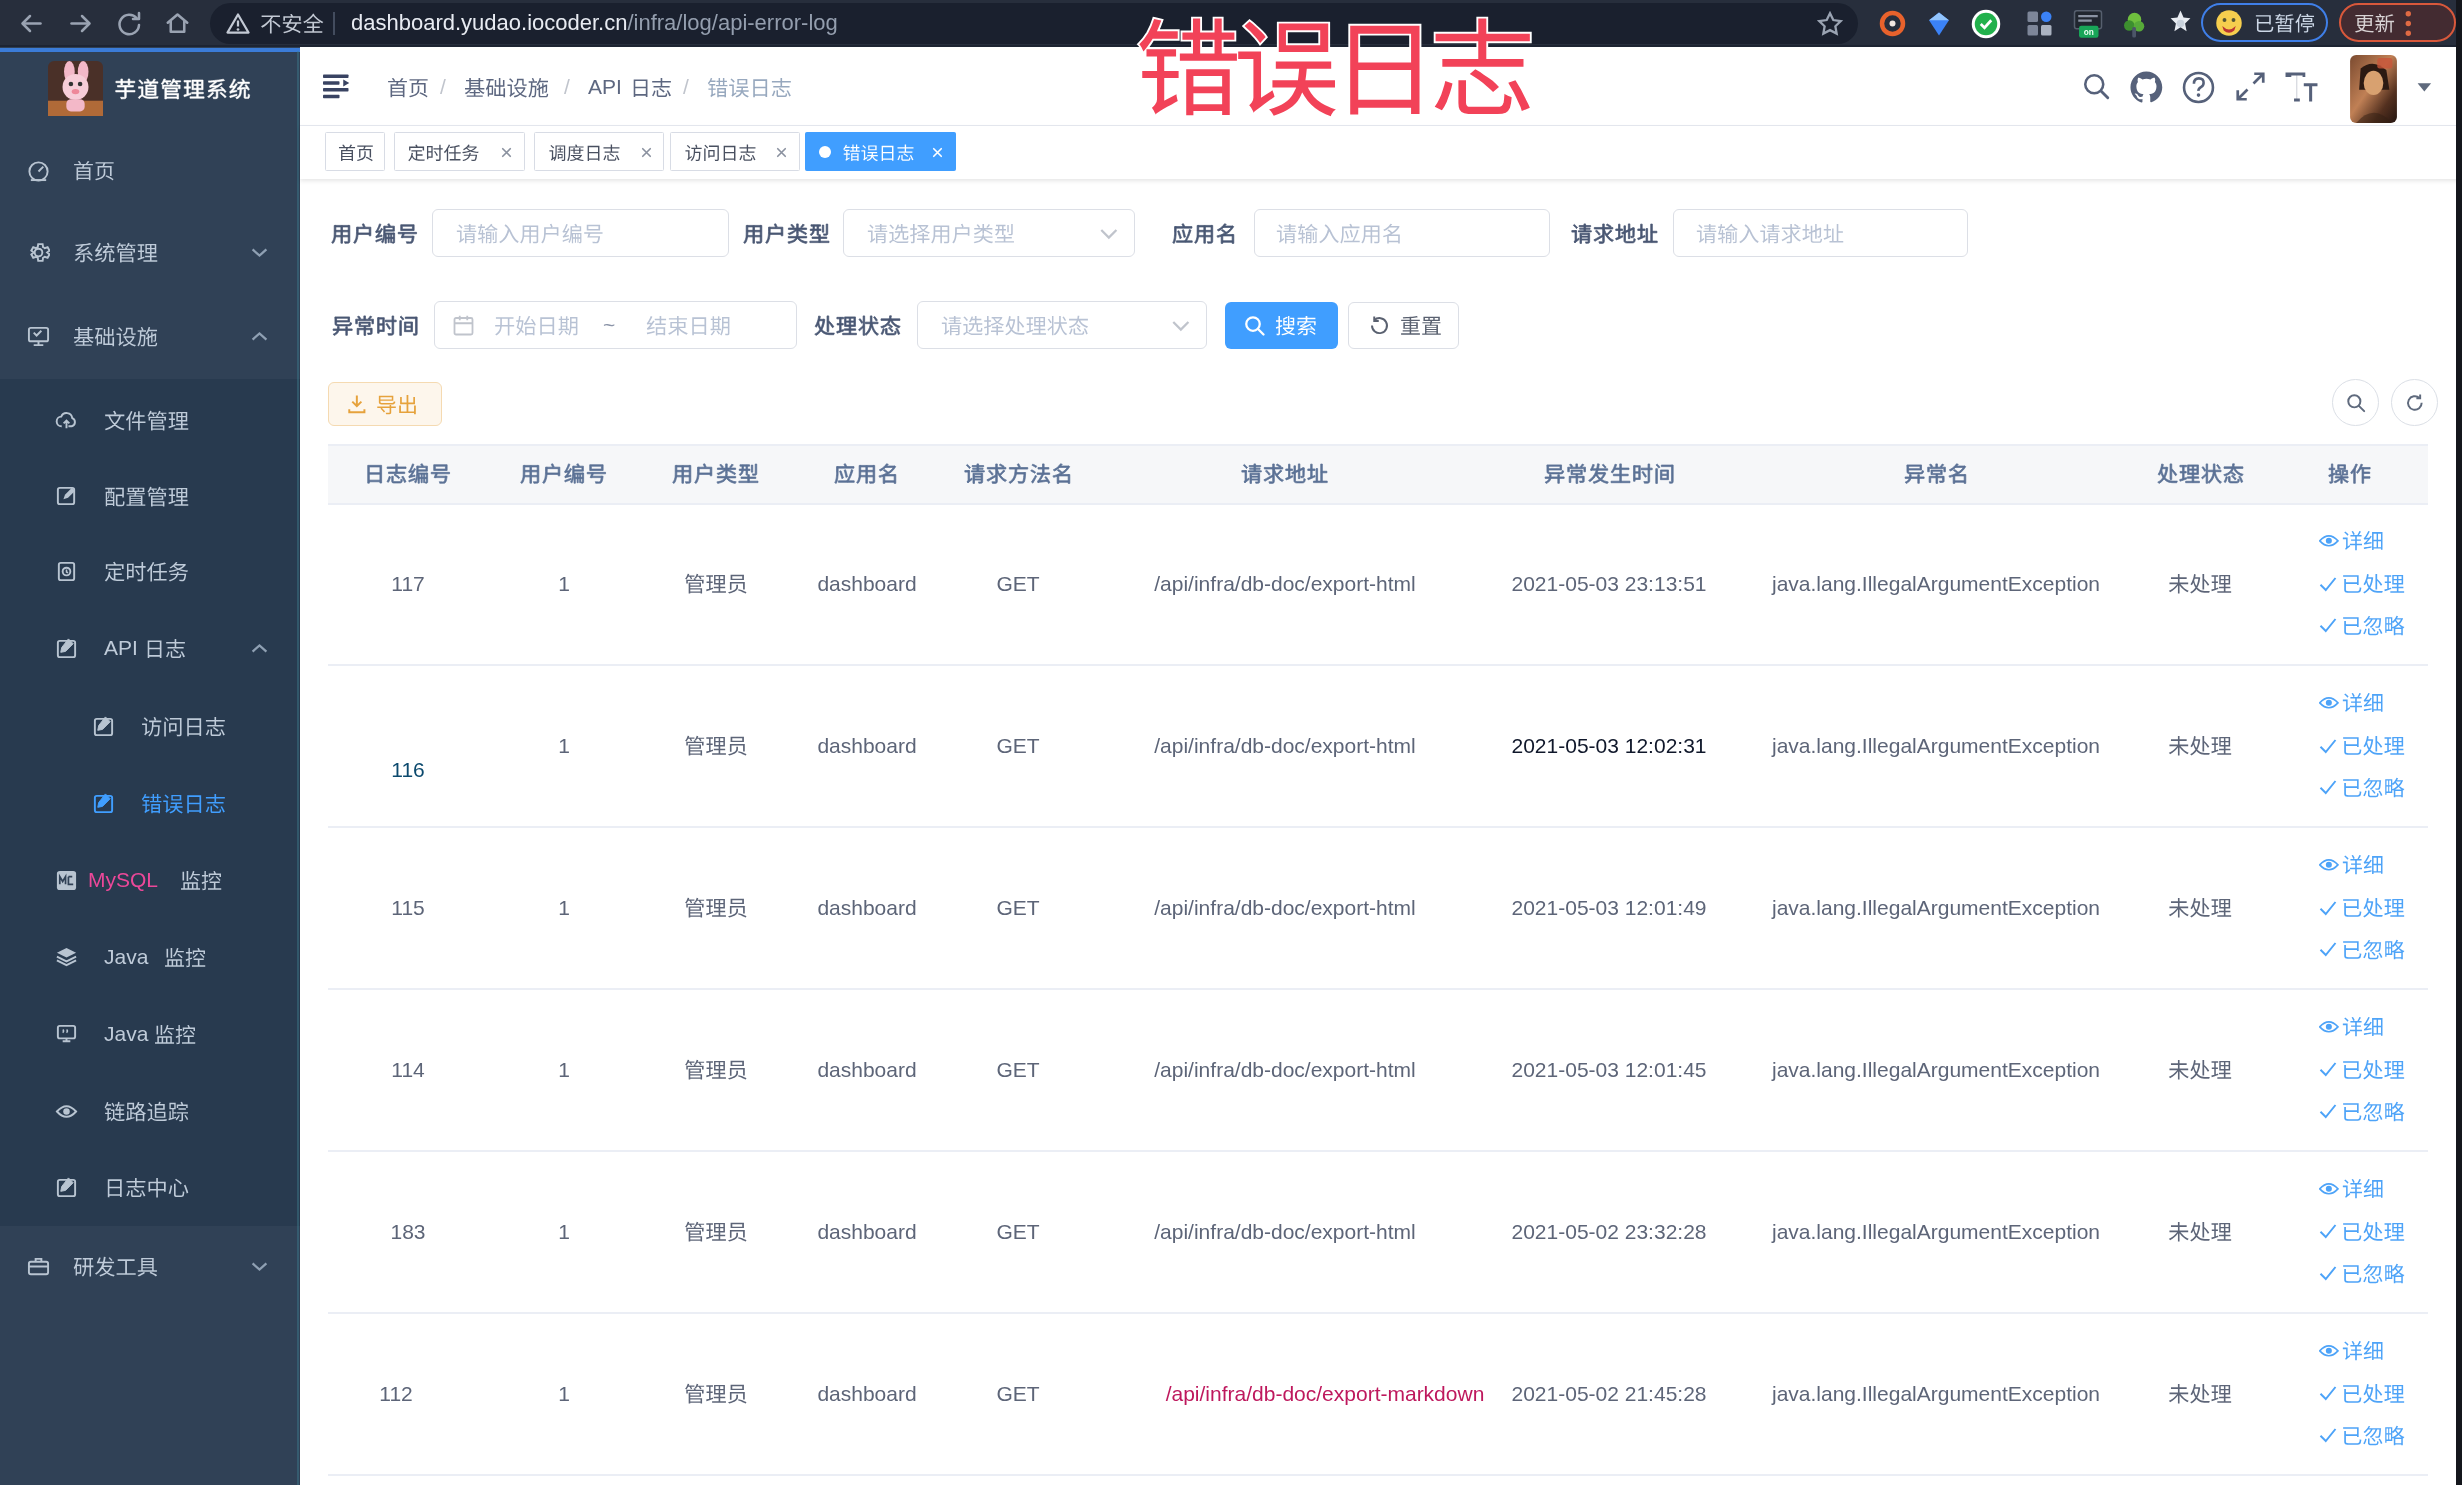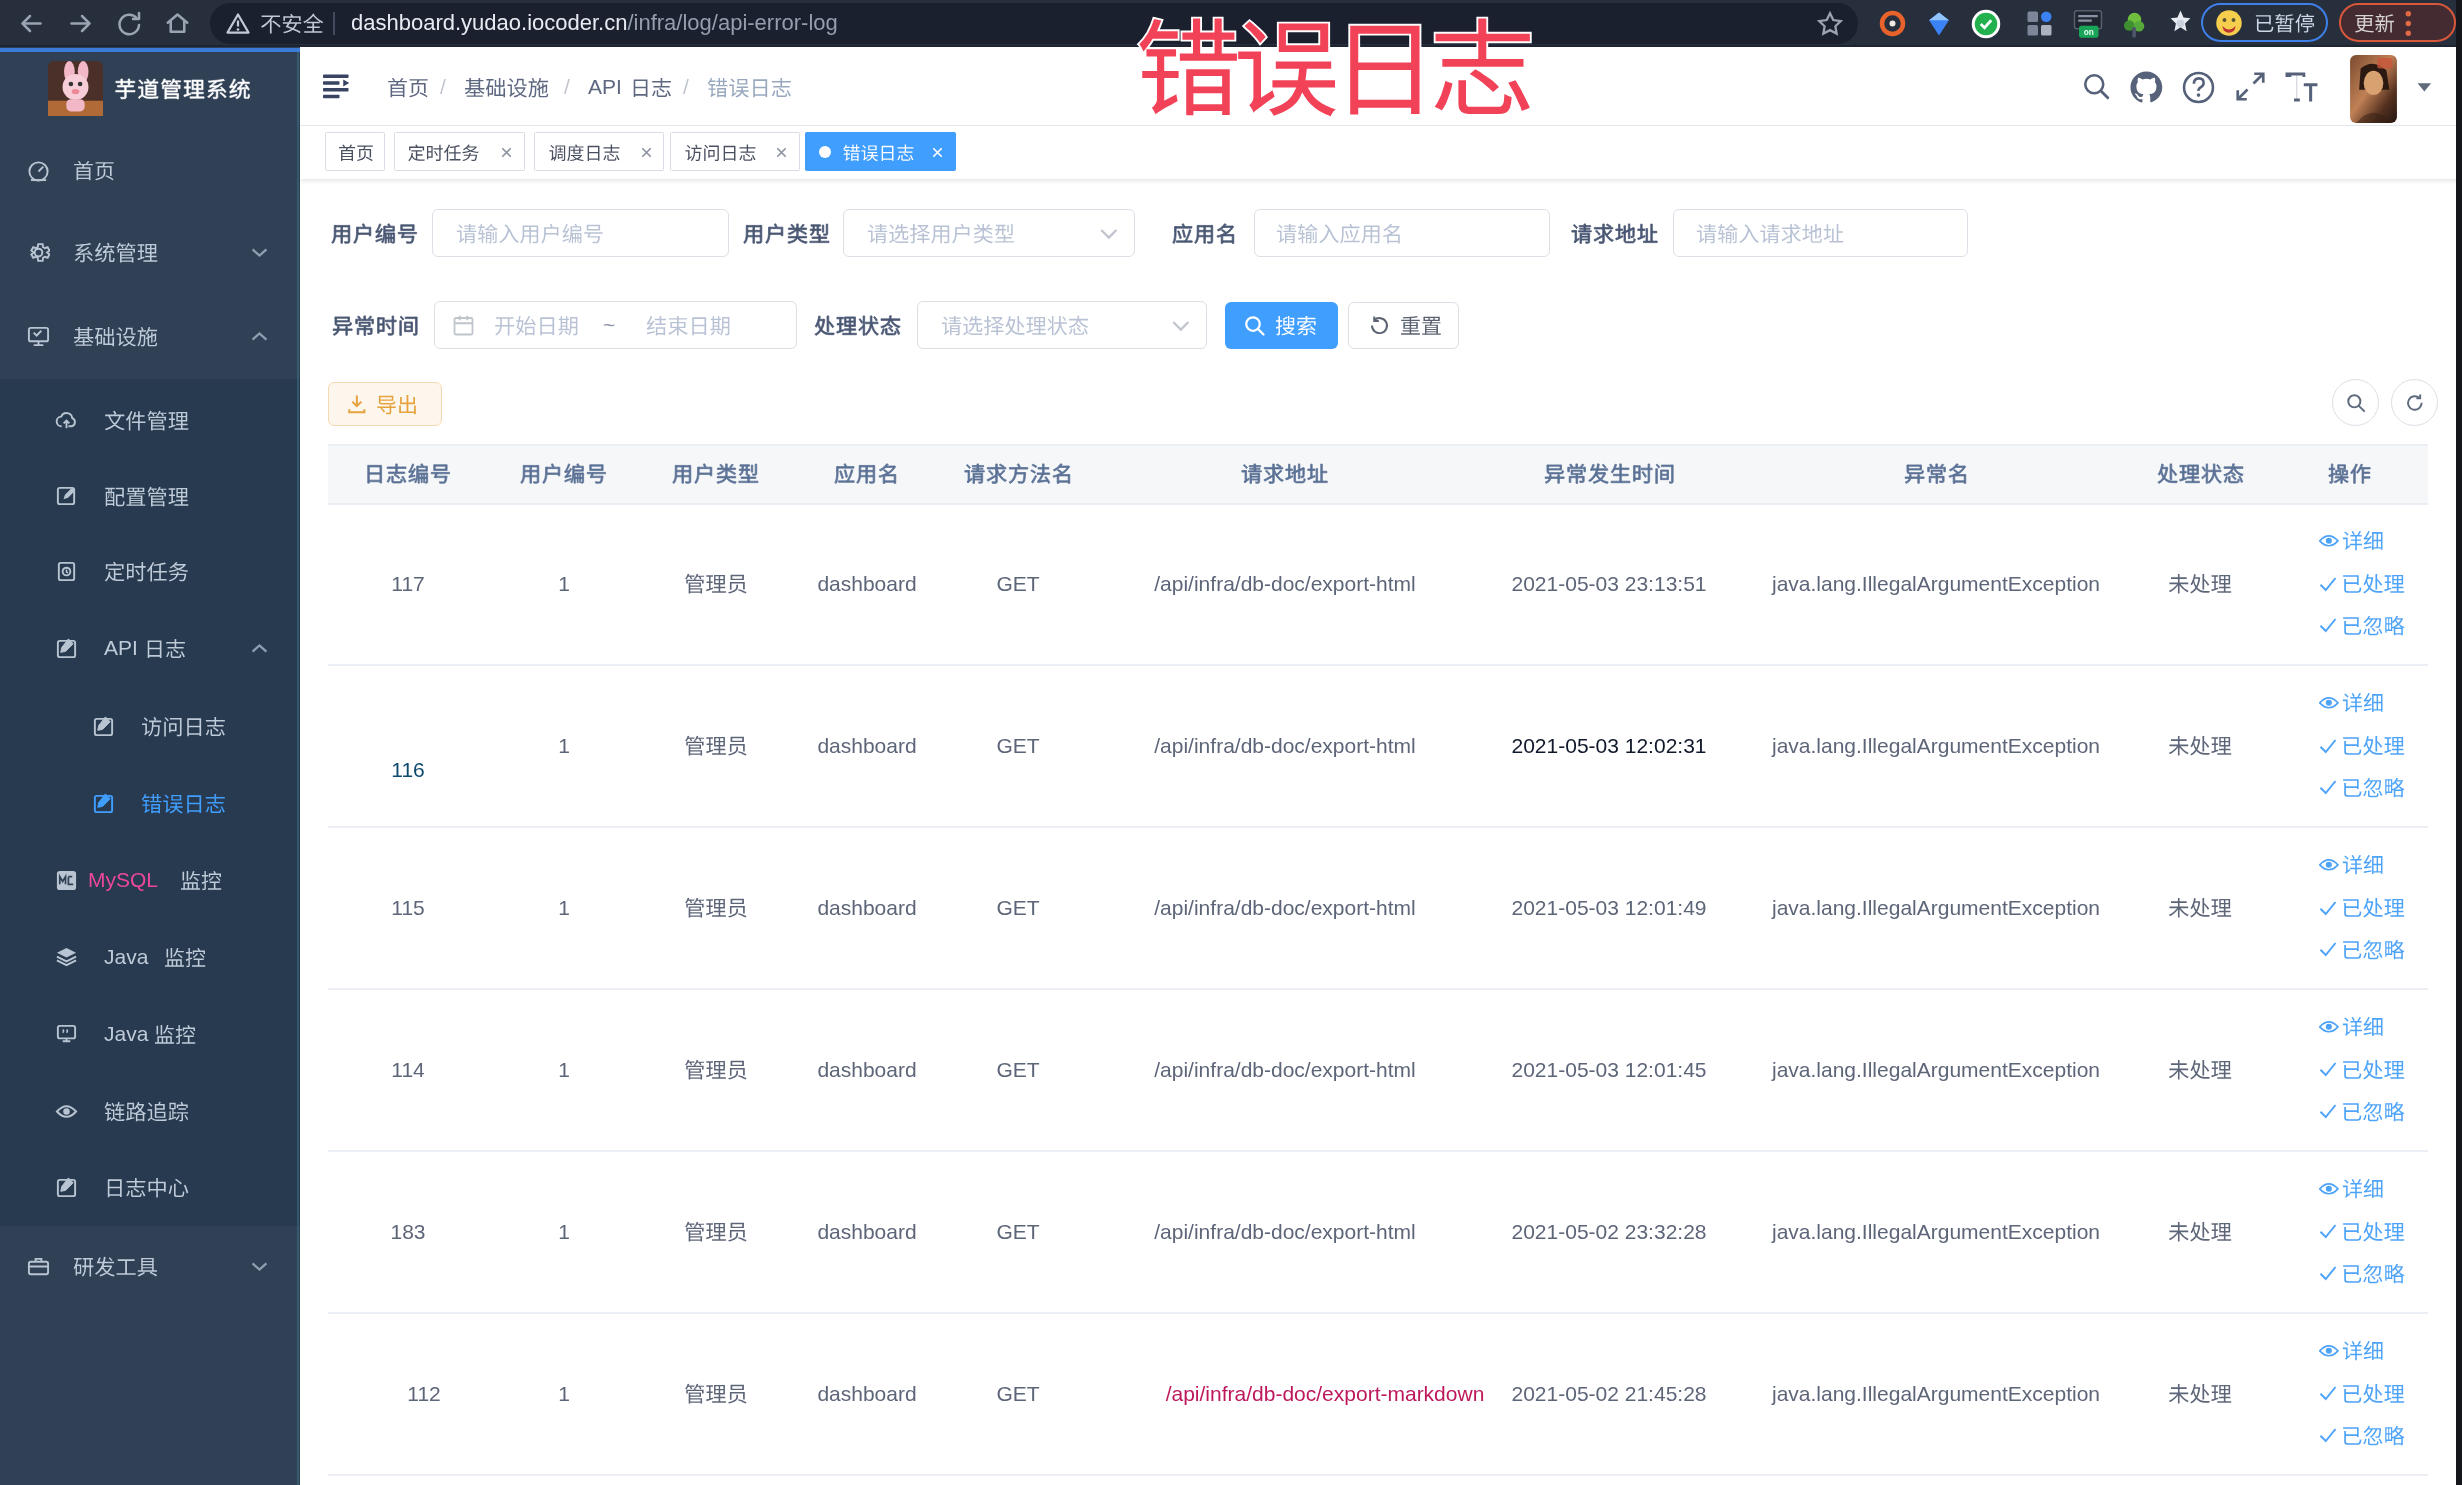--- a/index.html
+++ b/index.html
@@ -1109,21 +1109,21 @@
     <path d="M2 13l7 7L22 4" fill="none" stroke="#4da3f8" stroke-width="2.6"></path>
   </svg>
 <svg style="position:absolute;left:2341px;top:1262px;" width="64" height="22.5" viewBox="0 0 84 29.6875">
     <g fill="#4da3f8" transform="translate(0,26.0) scale(0.1120,-0.1120)">
       <use href="#u5DF2" x="0"></use>
       <use href="#u5FFD" x="250"></use>
       <use href="#u7565" x="500"></use>
     </g>
   </svg>
 <div style="position:absolute;left:328px;top:1474px;width:2100px;height:1.5px;background:#ebeef5;"></div>
-<div style="position:absolute;left:424px;top:1381px;transform:translateX(-50%);font:400 21px/26px 'Liberation Sans',sans-serif;color:#5d6578;white-space:nowrap;">112</div>
+<div style="position:absolute;left:396px;top:1381px;transform:translateX(-50%);font:400 21px/26px 'Liberation Sans',sans-serif;color:#5d6578;white-space:nowrap;">112</div>
 <div style="position:absolute;left:564px;top:1381px;transform:translateX(-50%);font:400 21px/26px 'Liberation Sans',sans-serif;color:#5d6578;white-space:nowrap;">1</div>
 <div style="position:absolute;left:867px;top:1381px;transform:translateX(-50%);font:400 21px/26px 'Liberation Sans',sans-serif;color:#5d6578;white-space:nowrap;">dashboard</div>
 <div style="position:absolute;left:1018px;top:1381px;transform:translateX(-50%);font:400 21px/26px 'Liberation Sans',sans-serif;color:#5d6578;white-space:nowrap;">GET</div>
 <div style="position:absolute;left:1609px;top:1381px;transform:translateX(-50%);font:400 21px/26px 'Liberation Sans',sans-serif;color:#5d6578;white-space:nowrap;">2021-05-02 21:45:28</div>
 <div style="position:absolute;left:1936px;top:1381px;transform:translateX(-50%);font:400 21px/26px 'Liberation Sans',sans-serif;color:#5d6578;white-space:nowrap;">java.lang.IllegalArgumentException</div>
 <div style="position:absolute;left:1285px;top:1381px;transform:translateX(-50%);font:400 21px/26px 'Liberation Sans',sans-serif;color:#be185d;white-space:nowrap;margin-left:40px;">/api/infra/db-doc/export-markdown</div>
 <svg style="position:absolute;left:684px;top:1382px;" width="64" height="22.5" viewBox="0 0 84 29.6875">
     <g fill="#5d6578" transform="translate(0,26.0) scale(0.1120,-0.1120)">
       <use href="#u7BA1" x="0"></use>
       <use href="#u7406" x="250"></use>

